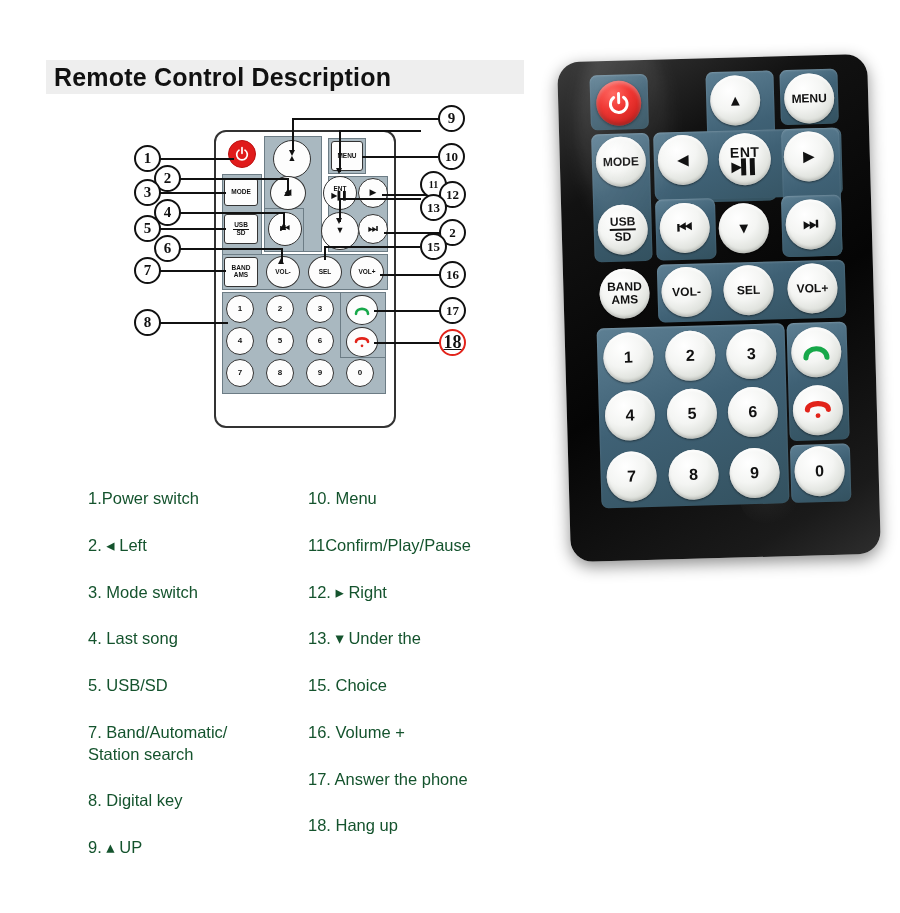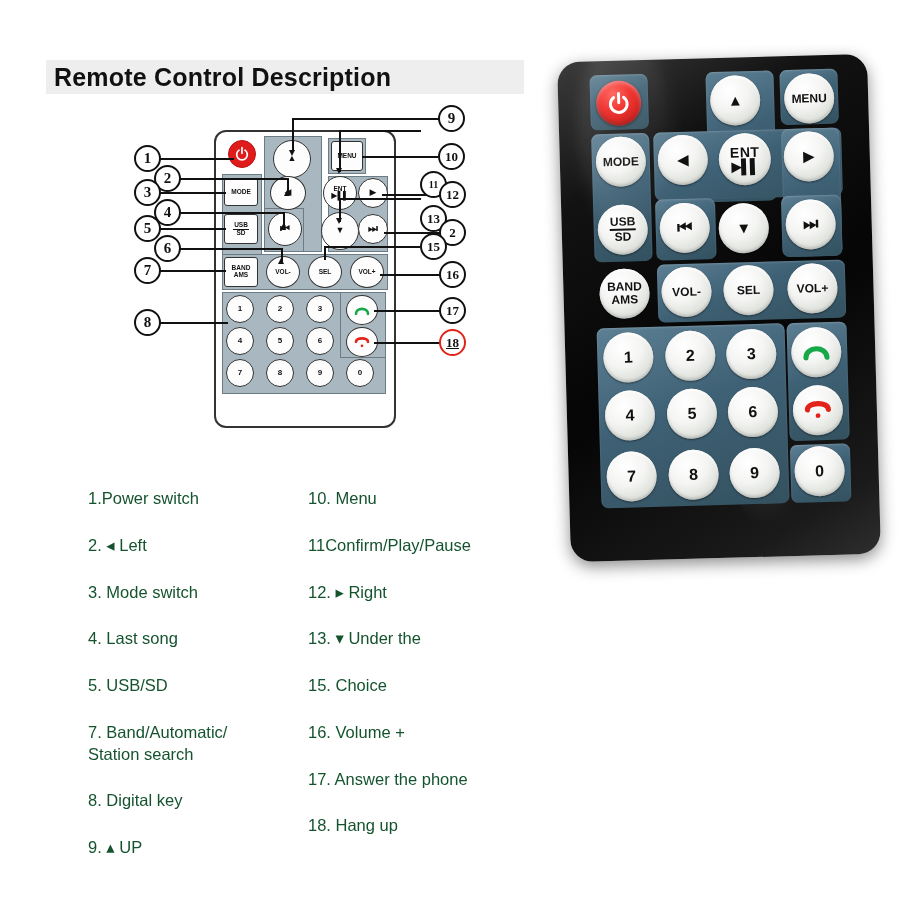--- a/index.html
+++ b/index.html
@@ -317,37 +317,37 @@
       </div>
     <div class="callout" style="left:320px;top:43px;">
         <span style="font-size:13px;">10</span>
       </div>
     <div class="callout" style="left:302px;top:71px;">
         <span style="font-size:10px;">11</span>
       </div>
     <div class="callout" style="left:321px;top:81px;">
         <span style="font-size:13px;">12</span>
       </div>
-    <div class="callout" style="left:302px;top:105px;text-align:center;">
+    <div class="callout" style="left:302px;top:94px;text-align:center;">
         <span style="font-size:13px;">13</span>
       </div>
     <div class="callout" style="left:321px;top:119px;">
         <span style="font-size:13px;">2</span>
       </div>
     <div class="callout" style="left:302px;top:133px;">
         <span style="font-size:13px;">15</span>
       </div>
     <div class="callout" style="left:321px;top:161px;">
         <span style="font-size:13px;">16</span>
       </div>
     <div class="callout" style="left:321px;top:197px;">
         <span style="font-size:13px;">17</span>
       </div>
     <div class="callout red" style="left:321px;top:229px;">
-        <span style="font-size:13px;text-decoration:underline;">18</span>
+        <span style="font-size:18px;text-decoration:underline;">18</span>
       </div>
   </div>
 
   <div class="photo">
     <div class="ph-shell">
       <div class="ph-ir"></div>
 
       <div class="ph-pad" style="left:32px;top:14px;width:58px;height:55px;"></div>
       <div class="ph-pad" style="left:148px;top:14px;width:68px;height:130px;"></div>
       <div class="ph-pad" style="left:222px;top:14px;width:58px;height:55px;"></div>

